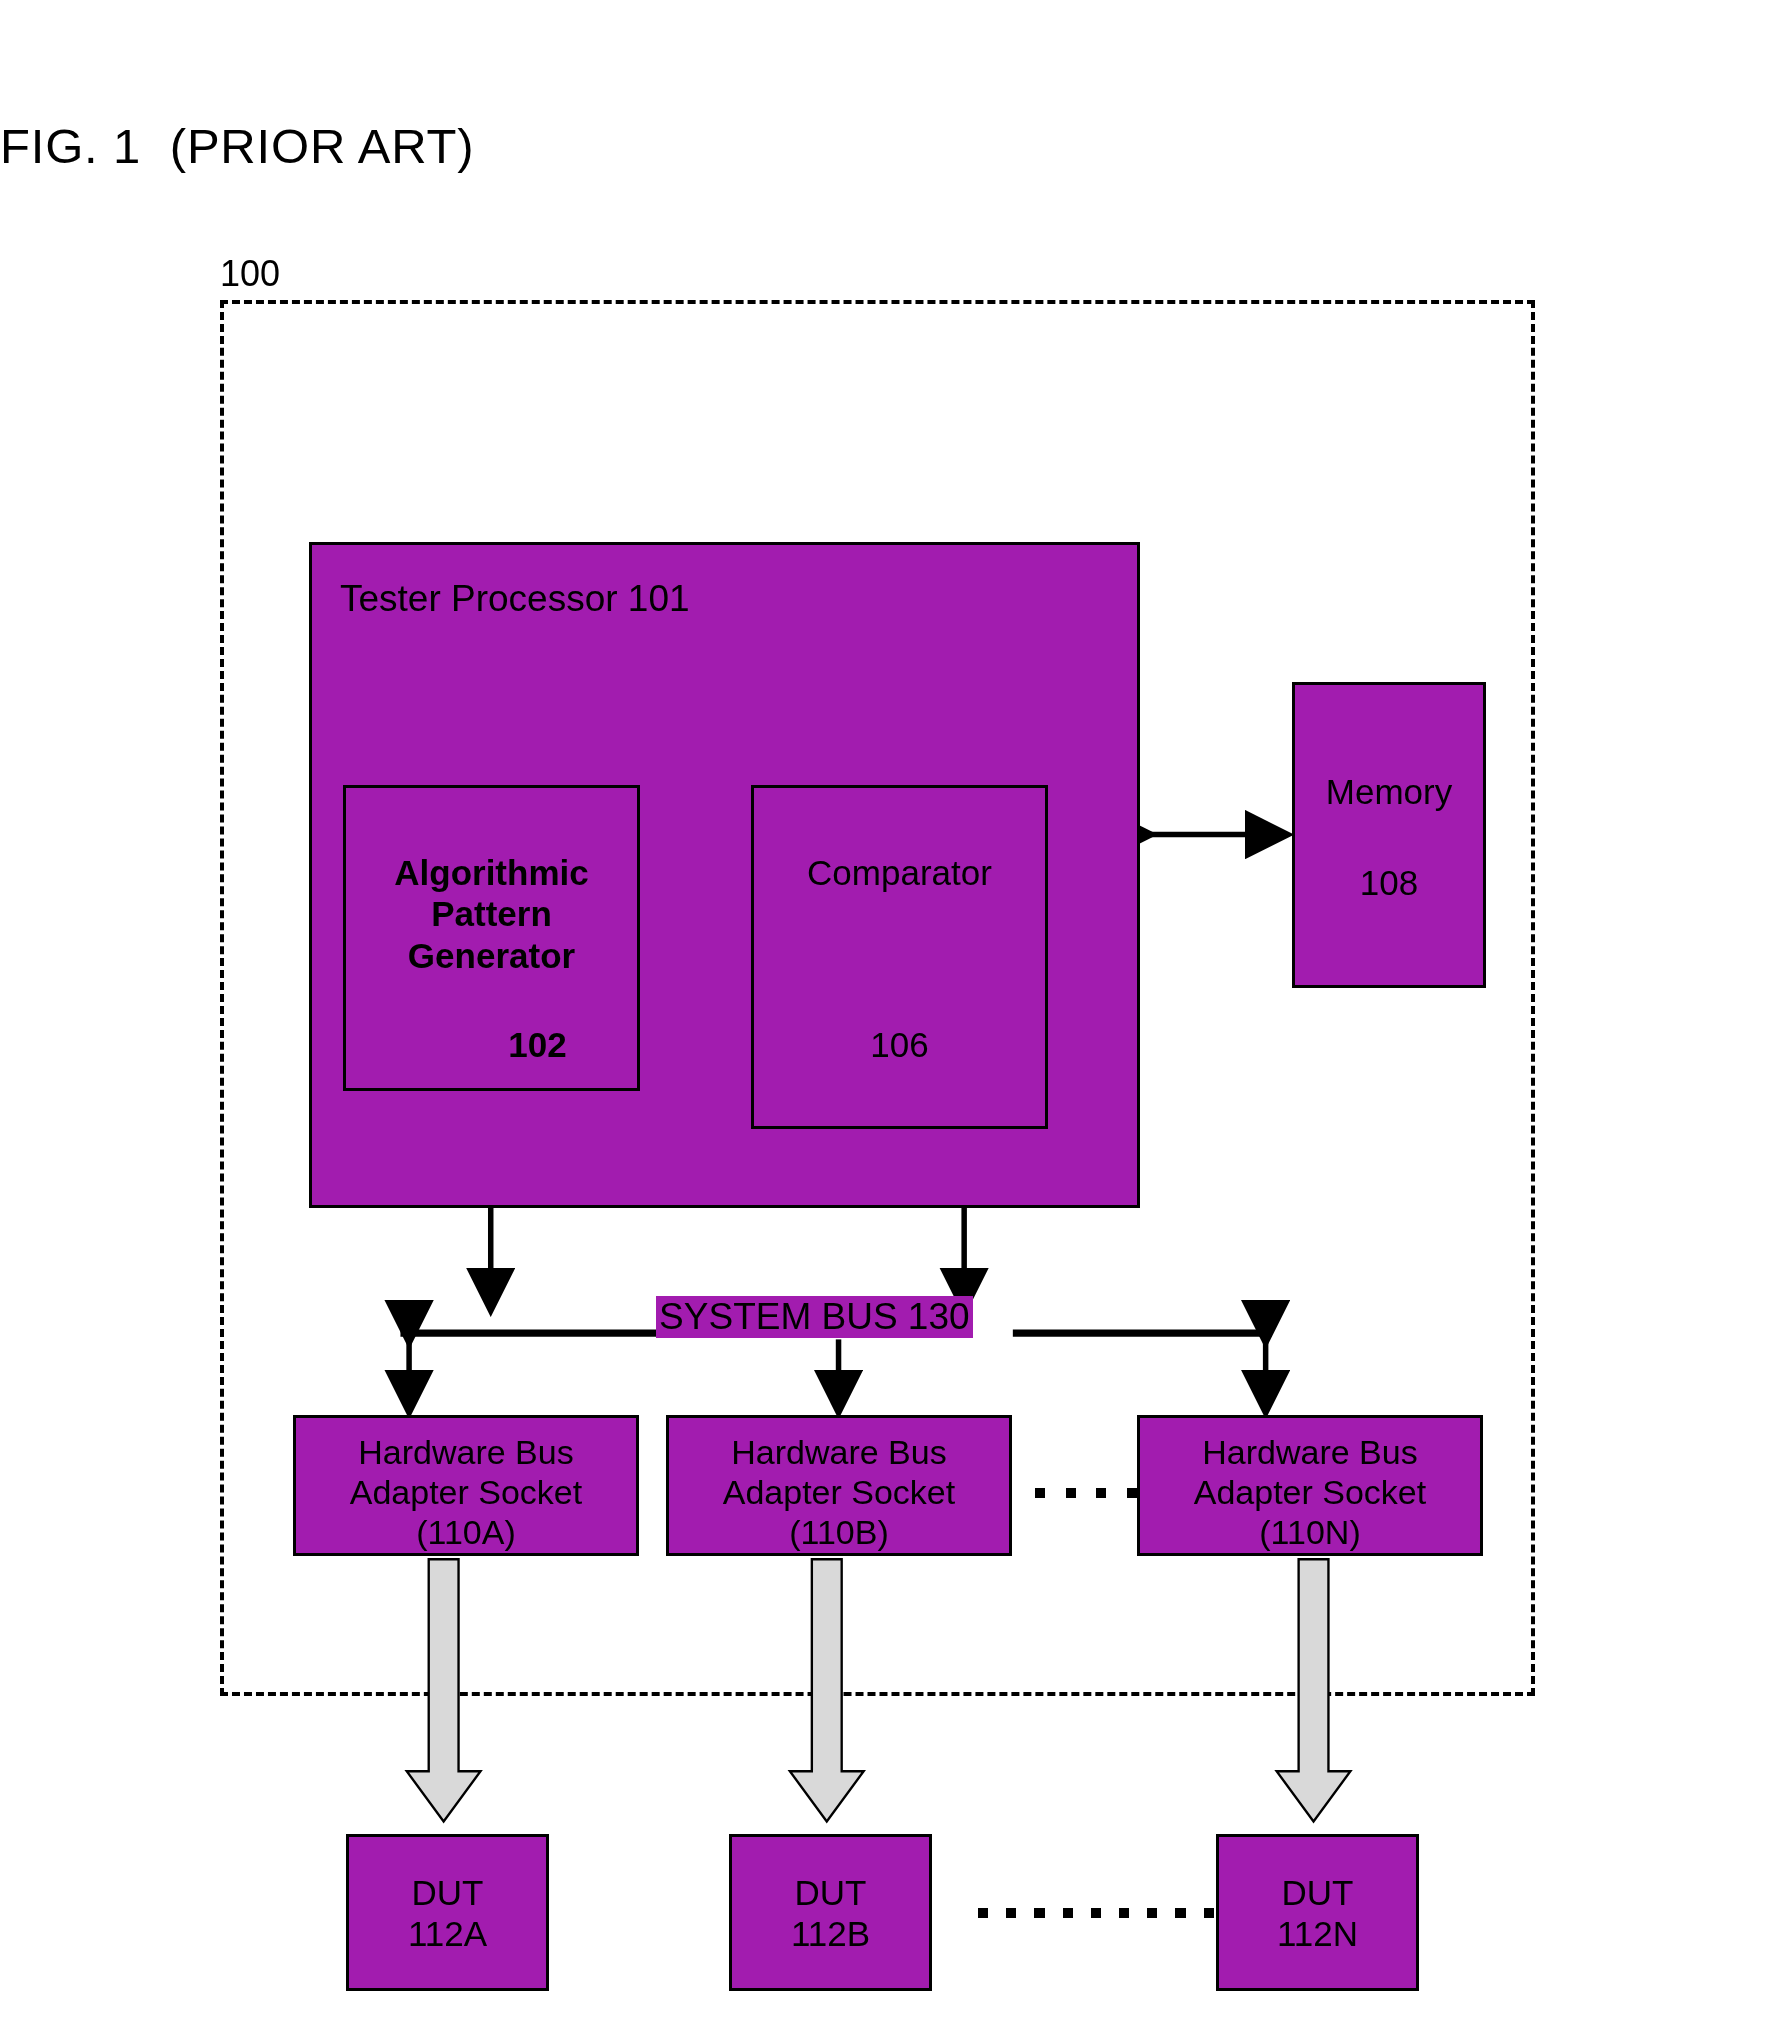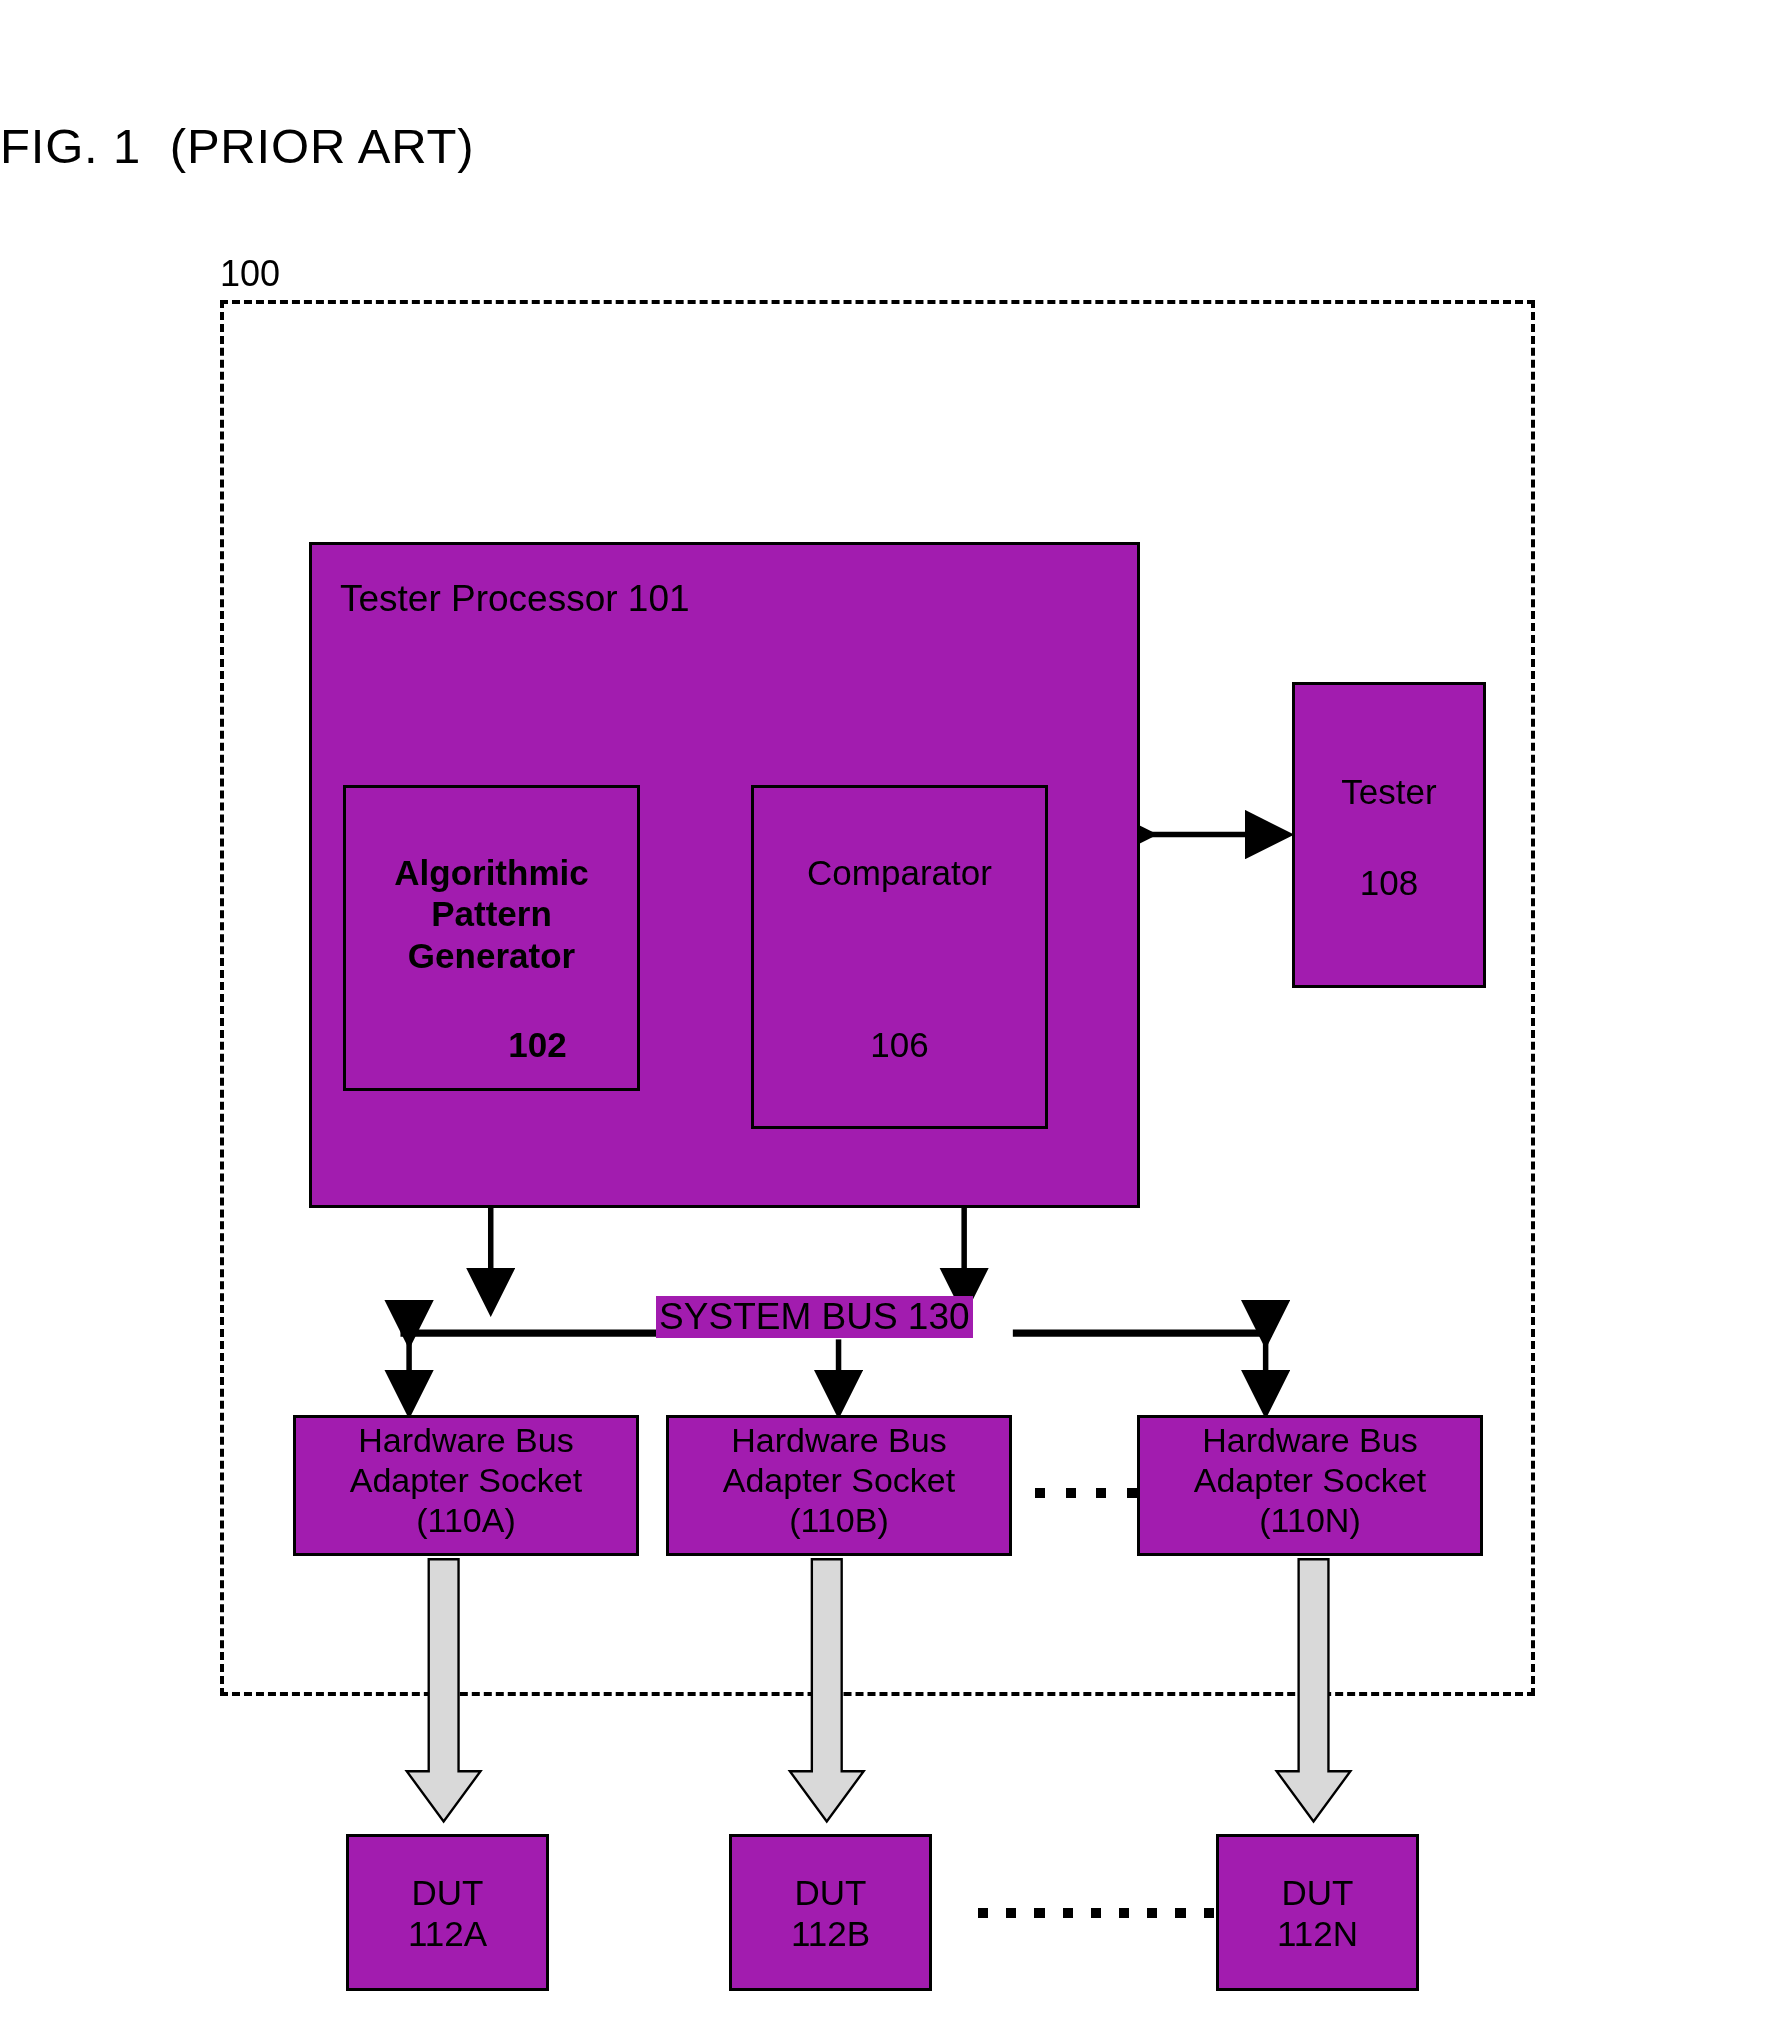--- a/index.html
+++ b/index.html
@@ -126,21 +126,21 @@
   
   .socket-box {
     top: 1415px;
     width: 346px;
     height: 141px;
   }
   #socket-a { left: 293px; }
   #socket-b { left: 666px; }
   #socket-n { left: 1137px; }
   .socket-label {
-    top: 2px;
+    top: 14px;
     font-size: 34px;
   }
   
   .dut-box {
     top: 1834px;
     width: 203px;
     height: 157px;
   }
   #dut-a { left: 346px; }
   #dut-b { left: 729px; }
@@ -250,21 +250,21 @@
 Generator</div>
     <div class="box-label" id="apg-ref">102</div>
   </div>
 
   <div class="box" id="comparator-box">
     <div class="box-label" id="comparator-name">Comparator</div>
     <div class="box-label" id="comparator-ref">106</div>
   </div>
 
   <div class="box" id="memory-box">
-    <div class="box-label" id="memory-name">Tester</div>
+    <div class="box-label" id="memory-name">Memory</div>
     <div class="box-label" id="memory-ref">108</div>
   </div>
 
   <div id="system-bus-label">SYSTEM BUS 130</div>
 
   <div class="box socket-box" id="socket-a">
     <div class="box-label socket-label">Hardware Bus
 Adapter Socket
 (110A)</div>
   </div>

